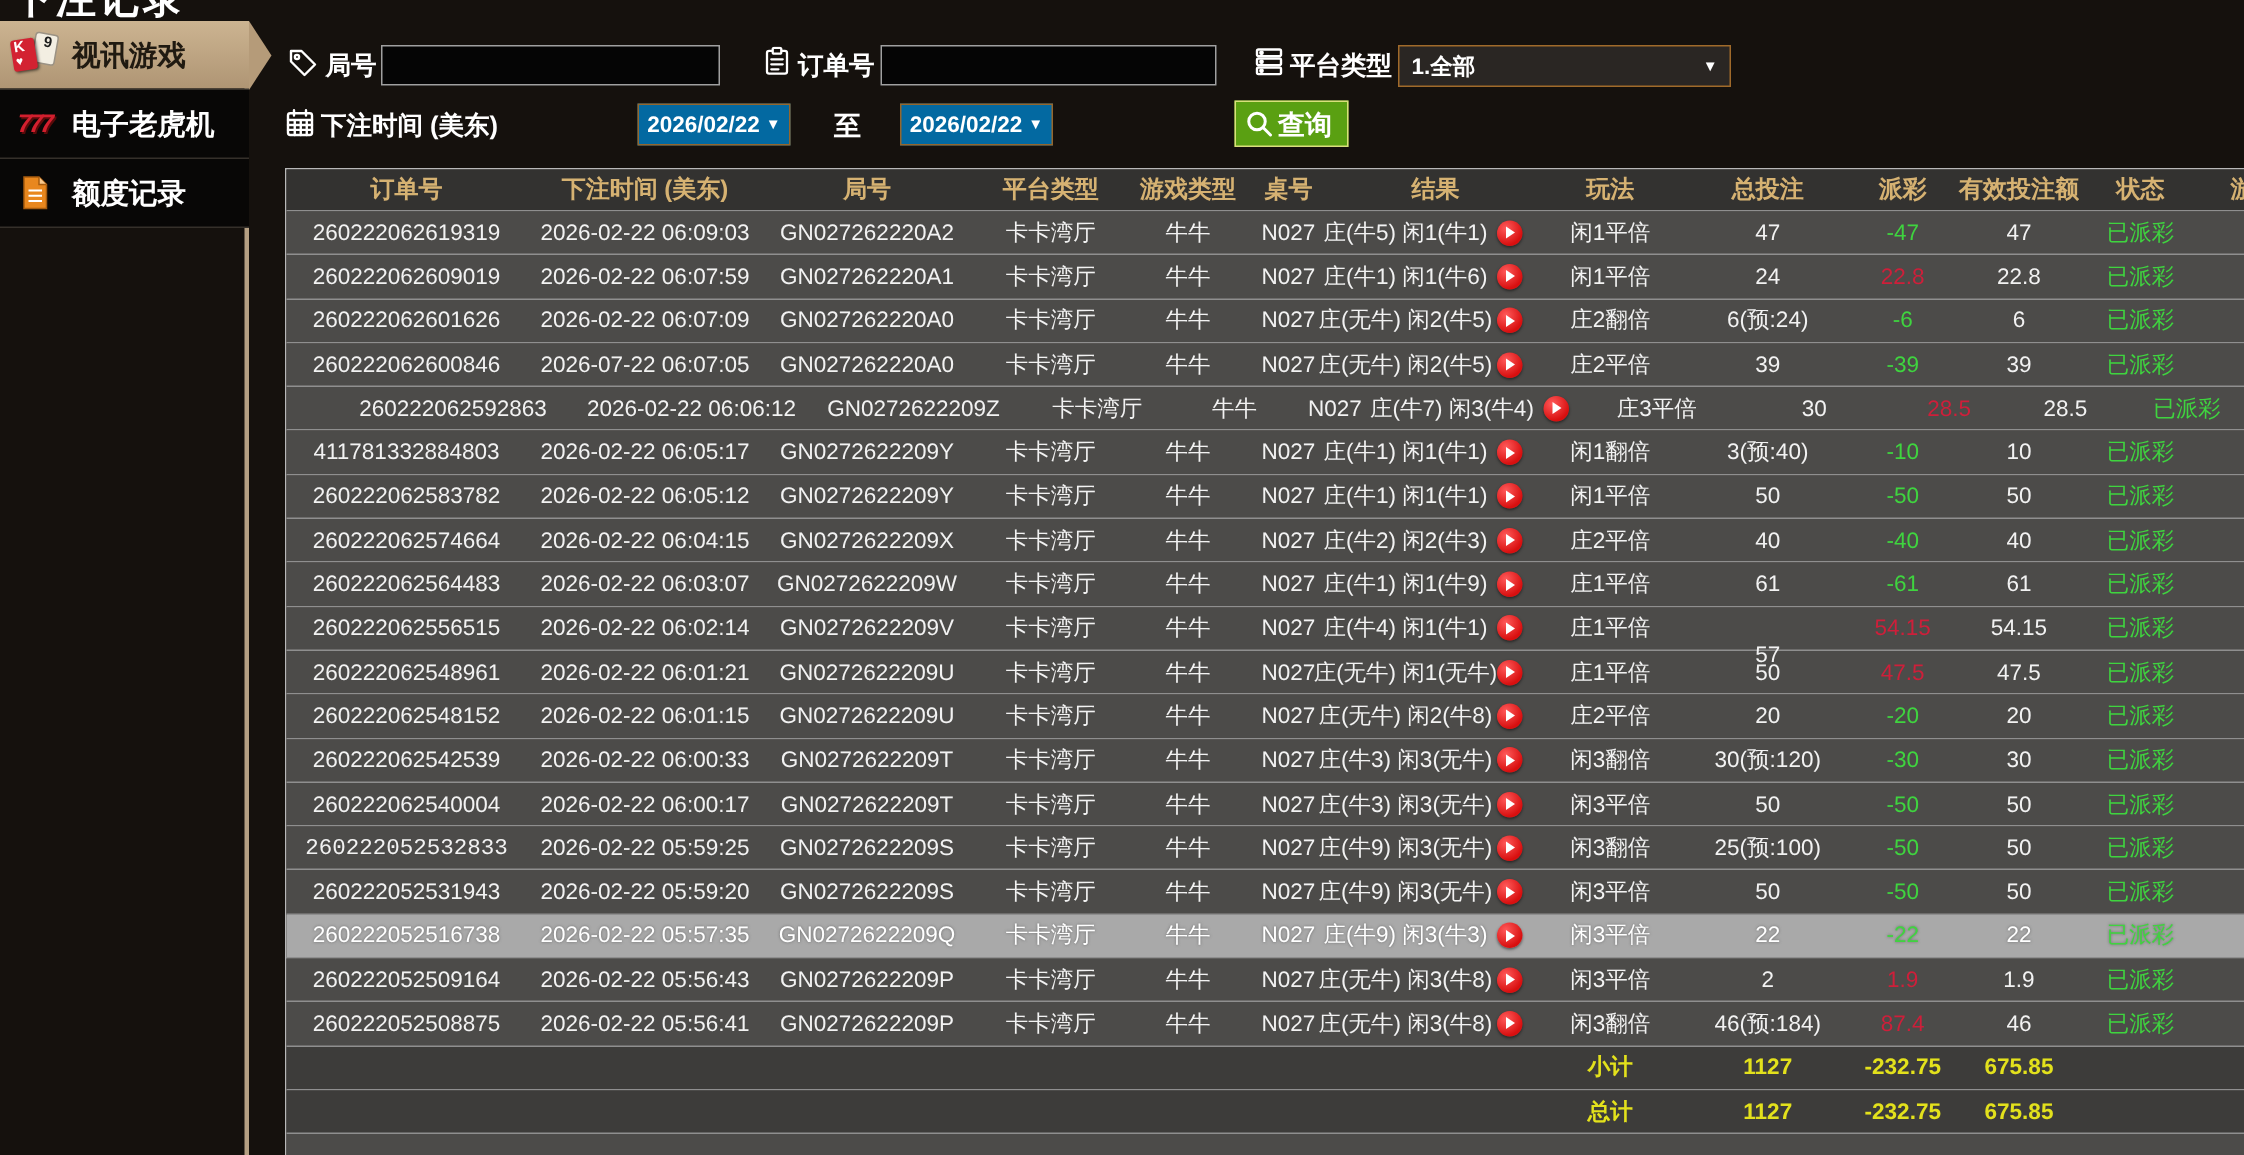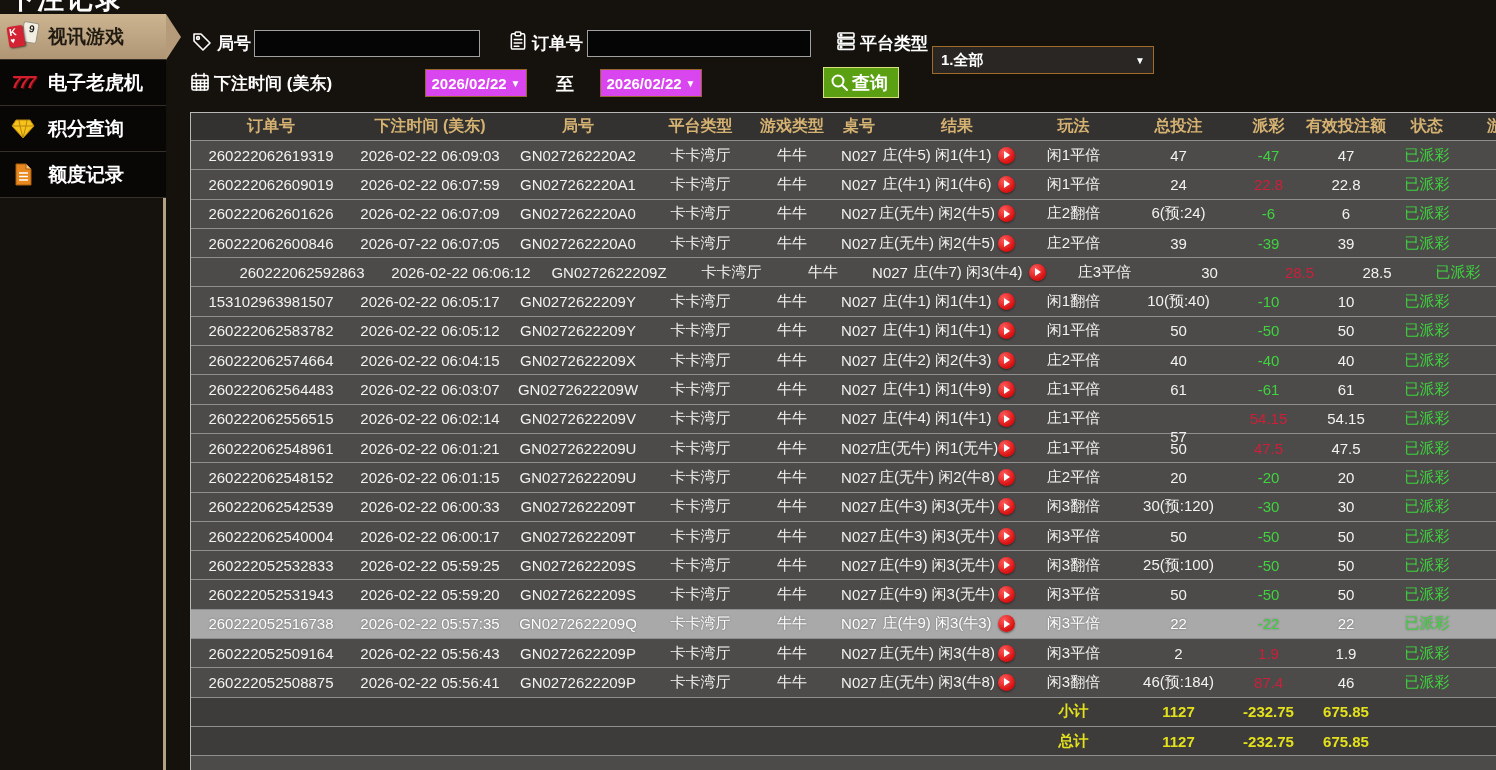--- a/index.html
+++ b/index.html
@@ -36,23 +36,23 @@
   .tg{position:absolute;width:15px;height:15px;border-radius:3px;}
   .tg.a{left:2px;top:4px;background:#2f9e3f;transform:rotate(-14deg);box-shadow:inset 0 0 0 1px #1c6b28;}
   .tg.b{right:2px;top:9px;background:#36b447;transform:rotate(18deg);box-shadow:inset 0 0 0 1px #1c6b28;}
   .tg .dot{position:absolute;width:3px;height:3px;border-radius:50%;background:#fff;}
   
   .neg{color:#3fd43f !important;}
   .pos{color:#ce1f3a !important;}
   
   .flabel{position:absolute;color:#ffffff;font-weight:bold;font-size:17px;white-space:nowrap;}
   .ftext-input{position:absolute;height:27px;background:#050505;border:1px solid #a0a0a0;color:#e8e8e8;font-size:14px;padding:0 6px;outline:none;}
-  .fselect{position:absolute;height:28px;background:#2a2623;border:1px solid #a06a2a;color:#ffffff;font-weight:bold;font-size:15px;display:flex;align-items:center;padding:0 8px;cursor:pointer;margin-top:16px;}
+  .fselect{position:absolute;height:28px;background:#2a2623;border:1px solid #a06a2a;color:#ffffff;font-weight:bold;font-size:15px;display:flex;align-items:center;padding:0 8px;cursor:pointer;}
   .fselect .caret{margin-left:auto;font-size:10px;color:#ffffff;}
-  .fdate{position:absolute;height:28px;background:#d946ef;border:1px solid #95672d;color:#ffffff;font-weight:bold;font-size:15px;display:flex;align-items:center;justify-content:center;gap:4px;cursor:pointer;}
+  .fdate{position:absolute;height:28px;background:#0369a1;border:1px solid #95672d;color:#ffffff;font-weight:bold;font-size:15px;display:flex;align-items:center;justify-content:center;gap:4px;cursor:pointer;}
   .fdate .caret{font-size:10px;}
   .fico{position:absolute;width:20px;height:20px;}
   .query-btn{
     position:absolute;left:823px;top:67px;height:31px;padding:0 10px 0 6px;
     background:#5aa012;border:1px solid #d9e07c;color:#ffffff;font-weight:bold;font-size:18px;
     display:flex;align-items:center;gap:3px;cursor:pointer;
   }
   
   .records{position:absolute;left:190px;top:112px;width:1352px;border:1px solid #b8b8b8;border-bottom:none;}
   .t-row{display:flex;height:29.3px;background:#4c4b49;border-bottom:1px solid #8f8f8f;align-items:center;}
@@ -90,29 +90,20 @@
       <span>视讯游戏</span>
     </div>
     <div class="side-item">
       <span class="side-ico">
           <span class="ico-777">777</span>
         </span>
       <span>电子老虎机</span>
     </div>
     <div class="side-item">
       <span class="side-ico">
-        <svg width="24" height="20" viewBox="0 0 24 20">
-            <path d="M5 1 L19 1 L23 7 L12 19 L1 7 Z" fill="#f6c31c" stroke="#b8860b" stroke-width="1"></path>
-            <path d="M1 7 H23 M8 1 L9 7 L12 19 M16 1 L15 7 L12 19" stroke="#b8860b" stroke-width="1" fill="none"></path>
-          </svg>
-      </span>
-      <span>积分查询</span>
-    </div>
-    <div class="side-item">
-      <span class="side-ico">
         <svg width="19" height="23" viewBox="0 0 19 23">
             <path d="M2 1 H12 L17 6 V22 H2 Z" fill="#e8871e" stroke="#a85c0e"></path>
             <path d="M12 1 V6 H17" fill="#f8c88c" stroke="#a85c0e"></path>
             <path d="M5 10 H14 M5 13.5 H14 M5 17 H14" stroke="#ffffff" stroke-width="1.4"></path>
           </svg>
       </span>
       <span>额度记录</span>
     </div>
   </aside>
 
@@ -280,34 +271,34 @@
             </span>
           </div>
           <div class="t-cell" style="width: 95px;">庄3平倍</div>
           <div class="t-cell" style="width: 115px;">30</div>
           <div class="t-cell pos" style="width: 65px;">28.5</div>
           <div class="t-cell" style="width: 90px;">28.5</div>
           <div class="t-cell status-green" style="width: 72px;">已派彩</div>
           <div class="t-cell" style="width: 80px;"></div>
         </div>
         <div class="t-row">
-          <div class="t-cell" style="width: 160px;">153102963981507</div>
+          <div class="t-cell" style="width: 160px;">411781332884803</div>
           <div class="t-cell" style="width: 158px;">2026-02-22 06:05:17</div>
           <div class="t-cell" style="width: 138px;">GN0272622209Y</div>
           <div class="t-cell" style="width: 107px;">卡卡湾厅</div>
           <div class="t-cell" style="width: 76px;">牛牛</div>
           <div class="t-cell" style="width: 58px;">N027</div>
           <div class="t-cell" style="width: 98px;">庄(牛1) 闲1(牛1)</div>
           <div class="t-cell" style="width: 40px;">
             <span class="play-btn">
               <span class="play-tri"></span>
             </span>
           </div>
           <div class="t-cell" style="width: 95px;">闲1翻倍</div>
-          <div class="t-cell" style="width: 115px;">10(预:40)</div>
+          <div class="t-cell" style="width: 115px;">3(预:40)</div>
           <div class="t-cell neg" style="width: 65px;">-10</div>
           <div class="t-cell" style="width: 90px;">10</div>
           <div class="t-cell status-green" style="width: 72px;">已派彩</div>
           <div class="t-cell" style="width: 80px;"></div>
         </div>
         <div class="t-row">
           <div class="t-cell" style="width: 160px;">260222062583782</div>
           <div class="t-cell" style="width: 158px;">2026-02-22 06:05:12</div>
           <div class="t-cell" style="width: 138px;">GN0272622209Y</div>
           <div class="t-cell" style="width: 107px;">卡卡湾厅</div>
@@ -460,21 +451,21 @@
             </span>
           </div>
           <div class="t-cell" style="width: 95px;">闲3平倍</div>
           <div class="t-cell" style="width: 115px;">50</div>
           <div class="t-cell neg" style="width: 65px;">-50</div>
           <div class="t-cell" style="width: 90px;">50</div>
           <div class="t-cell status-green" style="width: 72px;">已派彩</div>
           <div class="t-cell" style="width: 80px;"></div>
         </div>
         <div class="t-row">
-          <div class="t-cell" style="width: 160px;">260222052532833</div>
+          <div class="t-cell" style="width: 160px; font-family: Liberation Mono, monospace;">260222052532833</div>
           <div class="t-cell" style="width: 158px;">2026-02-22 05:59:25</div>
           <div class="t-cell" style="width: 138px;">GN0272622209S</div>
           <div class="t-cell" style="width: 107px;">卡卡湾厅</div>
           <div class="t-cell" style="width: 76px;">牛牛</div>
           <div class="t-cell" style="width: 58px;">N027</div>
           <div class="t-cell" style="width: 98px;">庄(牛9) 闲3(无牛)</div>
           <div class="t-cell" style="width: 40px;">
             <span class="play-btn">
               <span class="play-tri"></span>
             </span>

